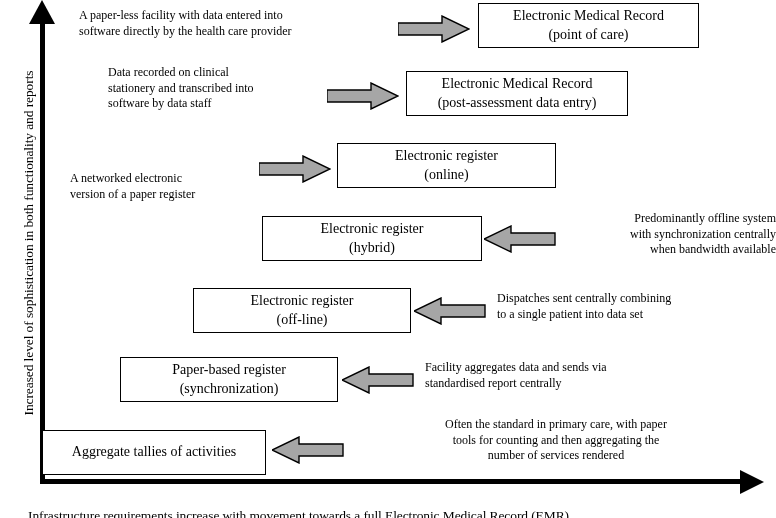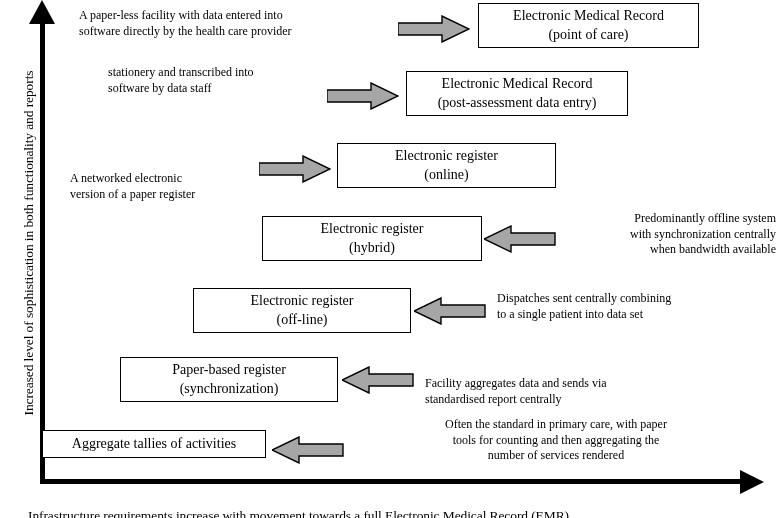--- a/index.html
+++ b/index.html
@@ -132,20 +132,21 @@
     <svg width="72" height="28" viewBox="0 0 72 28">
       <polygon points="0,8 44,8 44,1 71,14 44,27 44,20 0,20" fill="#a6a6a6" stroke="#000000" stroke-width="1.4"></polygon>
     </svg>
   </div>
   <div class="node-box" style="left:478px; top:3px; width:221px; height:45px;">
     <span>Electronic Medical Record</span>
     <span>(point of care)</span>
   </div>
 
   <div class="caption" style="left:108px; top:65px;">
+    <span>Data recorded on clinical</span>
     <span>stationery and transcribed into</span>
     <span>software by data staff</span>
   </div>
   <div class="block-arrow" style="left:327px; top:82px;">
     <svg width="72" height="28" viewBox="0 0 72 28">
       <polygon points="0,8 44,8 44,1 71,14 44,27 44,20 0,20" fill="#a6a6a6" stroke="#000000" stroke-width="1.4"></polygon>
     </svg>
   </div>
   <div class="node-box" style="left:406px; top:71px; width:222px; height:45px;">
     <span>Electronic Medical Record</span>
@@ -197,26 +198,26 @@
 
   <div class="node-box" style="left:120px; top:357px; width:218px; height:45px;">
     <span>Paper-based register</span>
     <span>(synchronization)</span>
   </div>
   <div class="block-arrow" style="left:342px; top:366px;">
     <svg width="72" height="28" viewBox="0 0 72 28">
       <polygon points="71,8 27,8 27,1 0,14 27,27 27,20 71,20" fill="#a6a6a6" stroke="#000000" stroke-width="1.4"></polygon>
     </svg>
   </div>
-  <div class="caption" style="left:425px; top:376px;">
+  <div class="caption" style="left:425px; top:360px;">
     <span>Facility aggregates data and sends via</span>
     <span>standardised report centrally</span>
   </div>
 
-  <div class="node-box" style="left:42px; top:430px; width:224px; height:28px;text-align:center;">
+  <div class="node-box" style="left:42px; top:430px; width:224px; height:45px;text-align:center;">
     <span>Aggregate tallies of activities</span>
   </div>
   <div class="block-arrow" style="left:272px; top:436px;">
     <svg width="72" height="28" viewBox="0 0 72 28">
       <polygon points="71,8 27,8 27,1 0,14 27,27 27,20 71,20" fill="#a6a6a6" stroke="#000000" stroke-width="1.4"></polygon>
     </svg>
   </div>
   <div class="caption center-align" style="left:350px; top:417px; width:412px;">
     <span>Often the standard in primary care, with paper</span>
     <span>tools for counting and then aggregating the</span>

